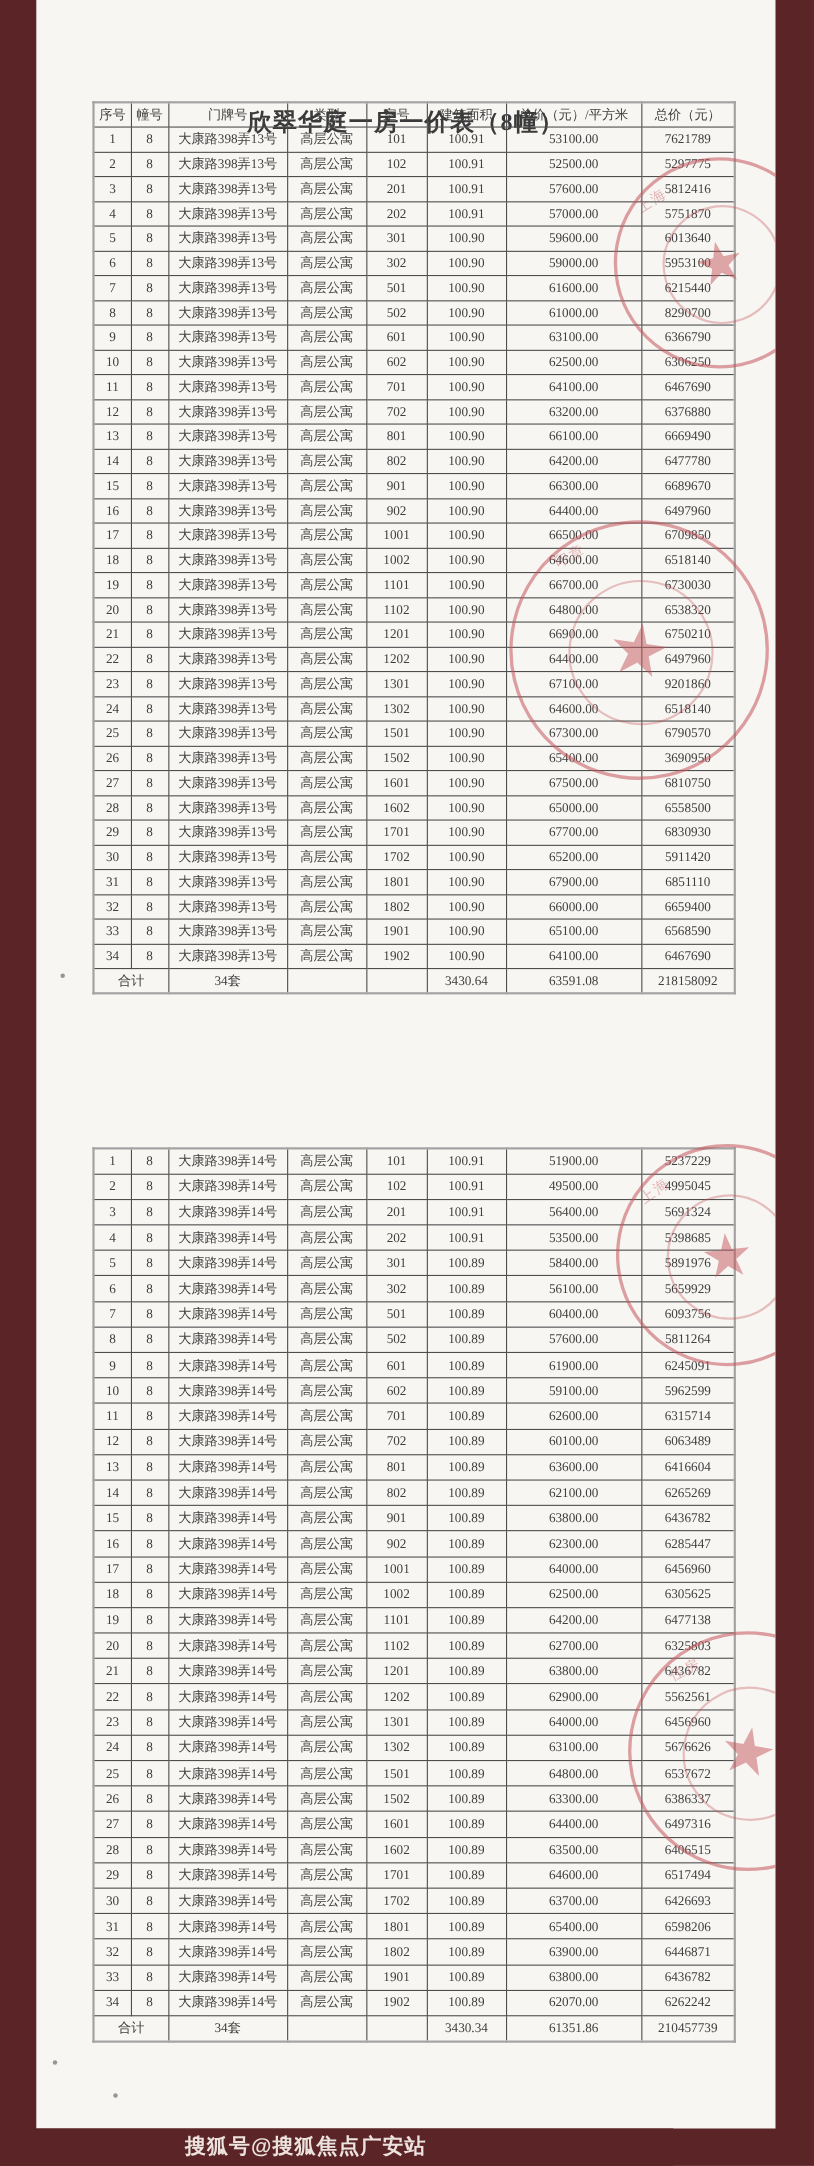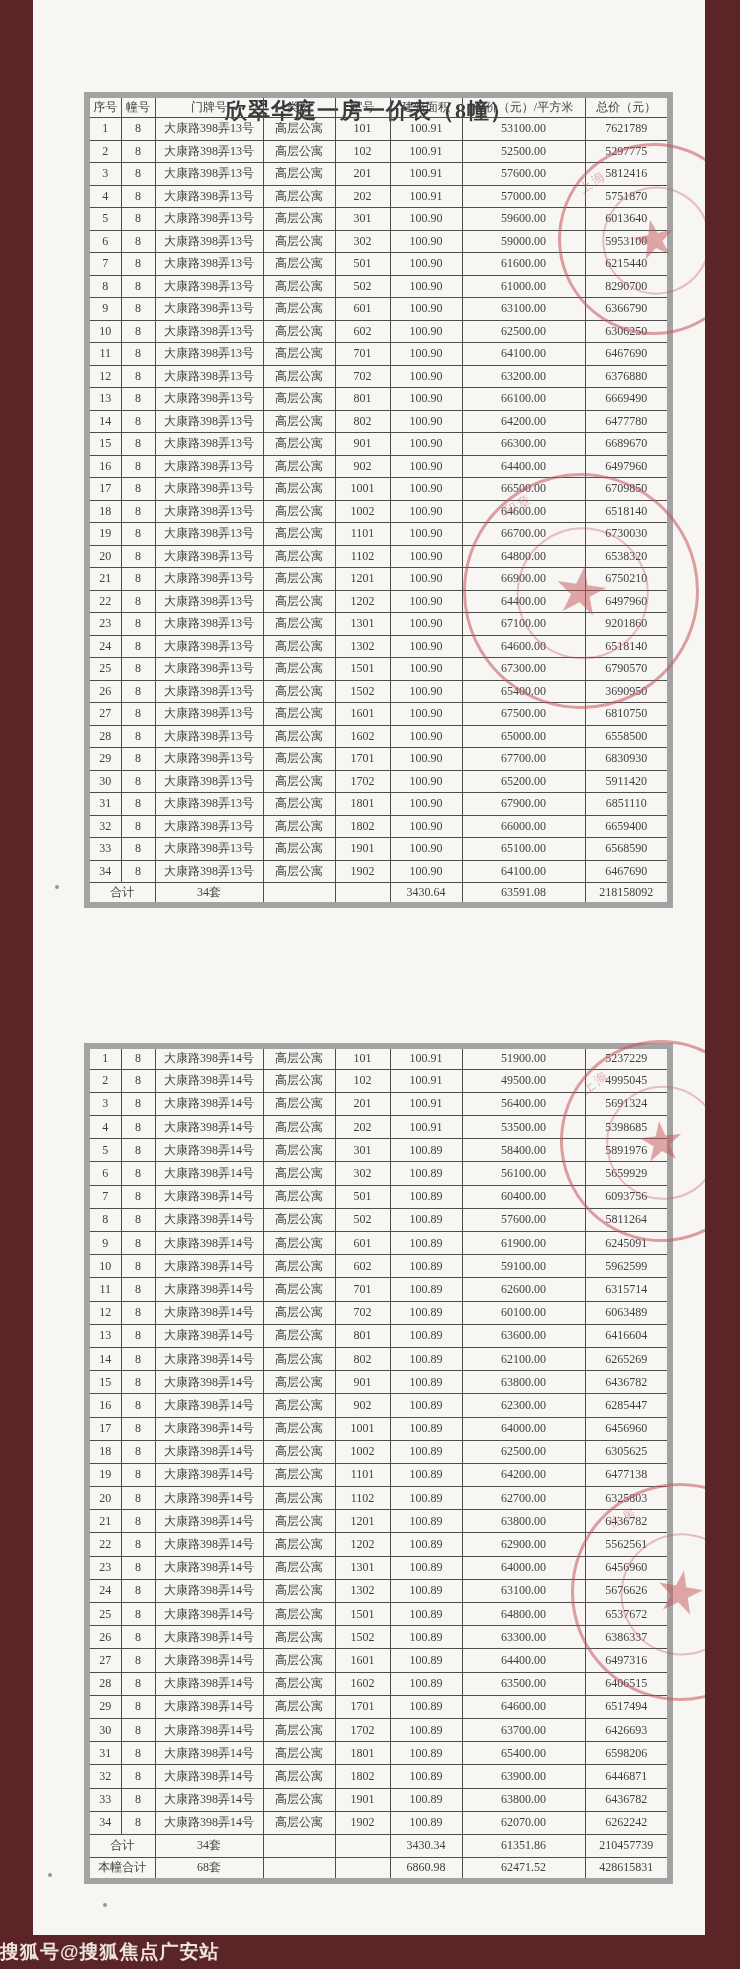--- a/index.html
+++ b/index.html
@@ -24,21 +24,21 @@
   }
   #table-13{top:92px;}
   #table-14{top:1043px;}
   #table-13 tr{height:22.5px;}
   #table-14 tr{height:23.2px;}
   .price-table th,.price-table td{
     border:1px solid #4e4e4e;text-align:center;vertical-align:middle;
     font-size:12px;font-weight:normal;padding:0;
     overflow:hidden;white-space:nowrap;
   }
-  .price-table{border:6px solid #a3a3a3;}
+  .price-table{border:2px solid #a3a3a3;}
   .stamp{
     position:absolute;border-radius:50%;
     border:3px solid rgba(197,84,90,0.55);
     pointer-events:none;
   }
   .stamp .inner-ring{
     position:absolute;left:22%;top:22%;width:56%;height:56%;
     border:2px solid rgba(197,84,90,0.35);border-radius:50%;
   }
   .stamp .star{
@@ -50,21 +50,21 @@
     position:absolute;color:rgba(197,84,90,0.42);
     font-size:13px;letter-spacing:2px;white-space:nowrap;
   }
   .dot{
     position:absolute;width:4px;height:4px;border-radius:50%;
     background:rgba(70,70,70,0.55);
   }
   .bottom-bar{
     position:absolute;left:0;top:1935px;width:612px;height:34px;
     background:#5b2426;color:#ece3de;
-    font-size:19px;line-height:34px;text-align:left;
+    font-size:19px;line-height:34px;text-align:center;
     padding-right:56px;box-sizing:border-box;
     font-family:"Liberation Sans","DejaVu Sans",sans-serif;
     font-weight:bold;letter-spacing:1px;
   }
 </style>
 </head>
 <body>
 
 <div class="page">
 
@@ -801,29 +801,20 @@
         </tr>
         <tr>
           <td colspan="2">合计</td>
           <td>34套</td>
           <td></td>
           <td></td>
           <td>3430.34</td>
           <td>61351.86</td>
           <td>210457739</td>
         </tr>
-        <tr>
-          <td colspan="2">本幢合计</td>
-          <td>68套</td>
-          <td></td>
-          <td></td>
-          <td>6860.98</td>
-          <td>62471.52</td>
-          <td>428615831</td>
-        </tr>
       </tbody>
   </table>
 
   <div class="stamp" style="left:525px;top:143px;width:186px;height:186px;transform:rotate(-12deg);">
     <div class="inner-ring"></div>
     <div class="star" style="font-size:52px;">★</div>
     <span class="rim-text" style="left:30px;top:16px;transform:rotate(-20deg);">上海</span>
   </div>
 
   <div class="stamp" style="left:430px;top:473px;width:230px;height:230px;transform:rotate(8deg);">

